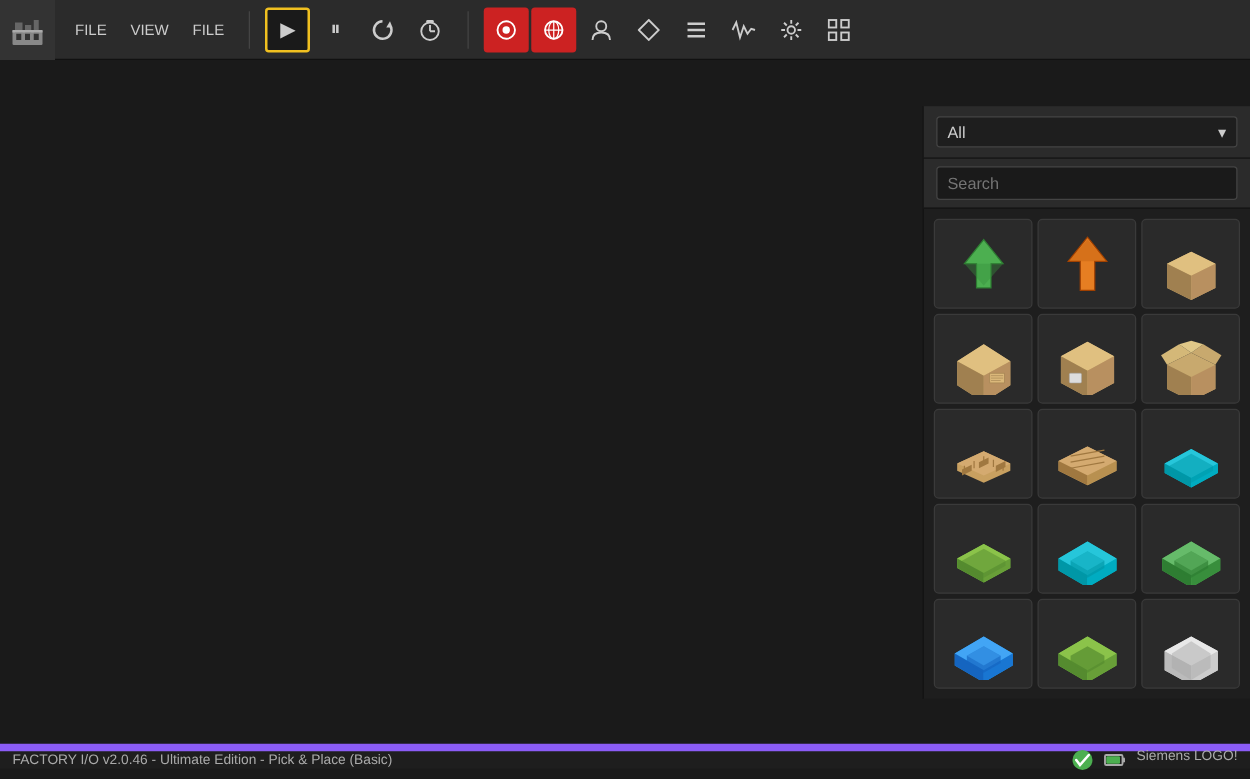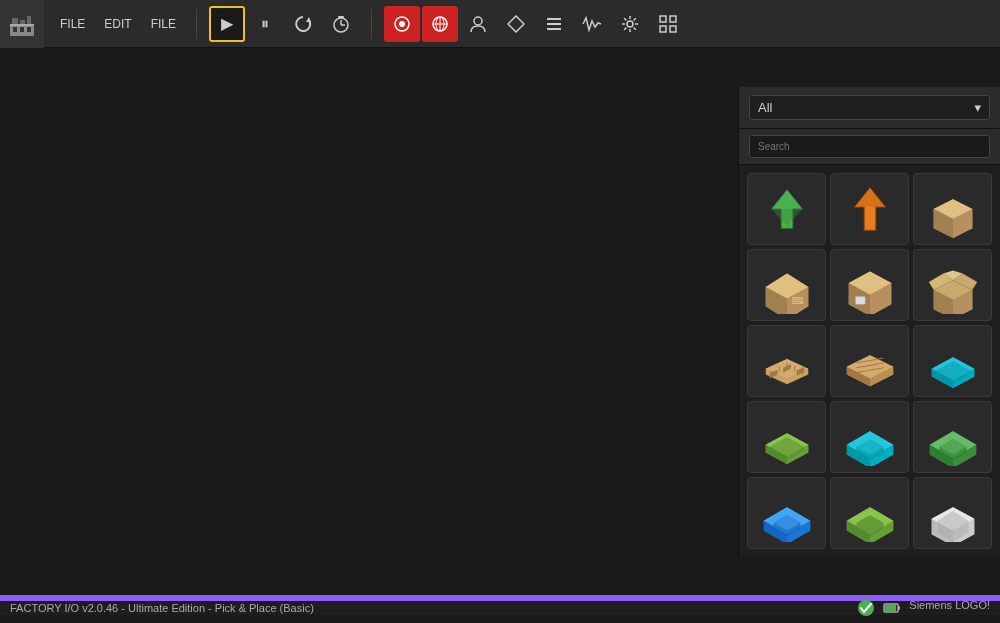--- a/index.html
+++ b/index.html
@@ -140,21 +140,21 @@
       border-bottom: 1px solid #111;
     }
 
     .panel-search input {
       width: 100%;
       background: #1a1a1a;
       border: 1px solid #444;
       color: #ccc;
       padding: 5px 8px;
       border-radius: 3px;
-      font-size: 10px;
+      font-size: 13px;
       outline: none;
     }
 
     
     .items-grid {
       display: grid;
       grid-template-columns: repeat(3, 1fr);
       gap: 4px;
       padding: 8px;
       overflow-y: auto;
@@ -214,21 +214,21 @@
       <rect x="19" y="6" width="4" height="10" fill="#666"></rect>
       <rect x="2" y="14" width="24" height="2" fill="#aaa"></rect>
       <rect x="5" y="17" width="4" height="5" fill="#333"></rect>
       <rect x="12" y="17" width="4" height="5" fill="#333"></rect>
       <rect x="19" y="17" width="4" height="5" fill="#333"></rect>
     </svg>
   </div>
 
   <div class="toolbar-menu">
     <span class="menu-item">FILE</span>
-    <span class="menu-item">EDIT</span>
+    <span class="menu-item">VIEW</span>
     <span class="menu-item">FILE</span>
   </div>
 
   <div class="toolbar-separator"></div>
 
   <div class="toolbar-buttons">
 
     <button class="tb-btn active" title="Play">▶</button>
 
     <button class="tb-btn" title="Pause">⏸</button>

